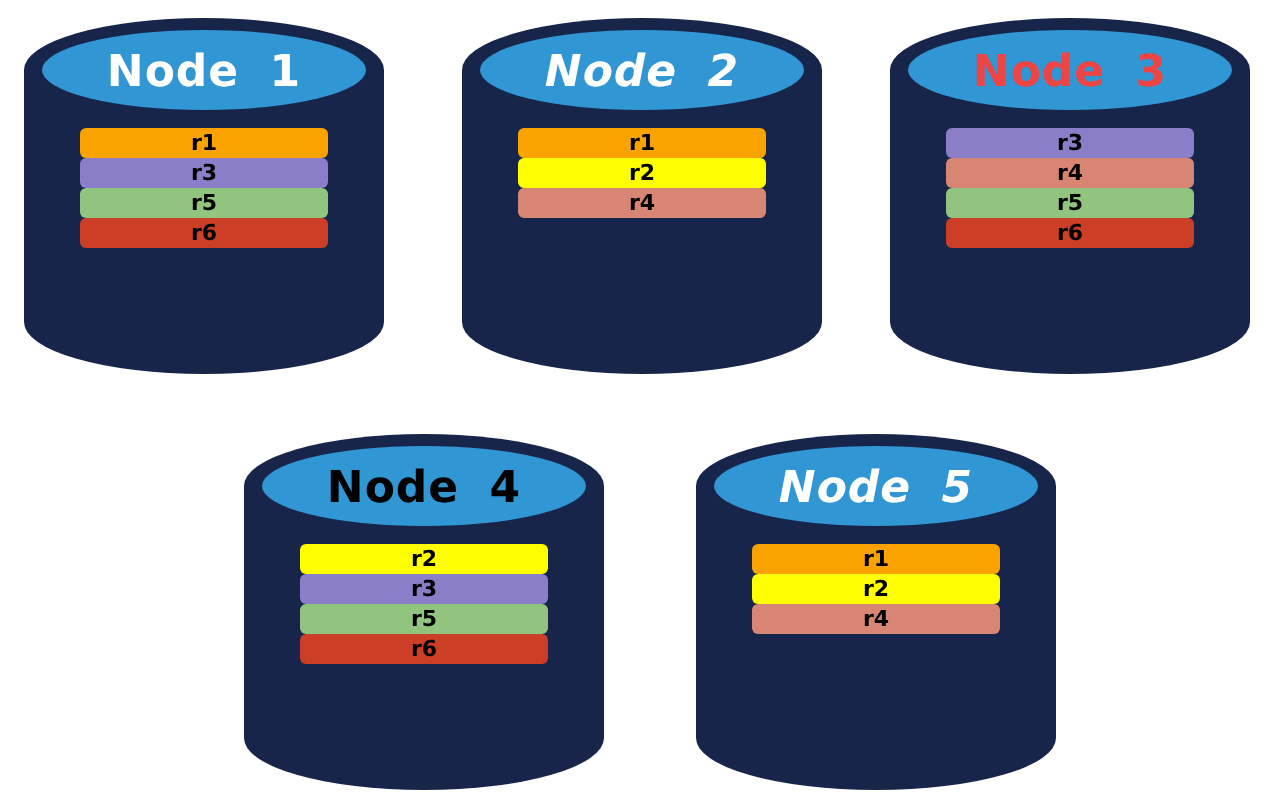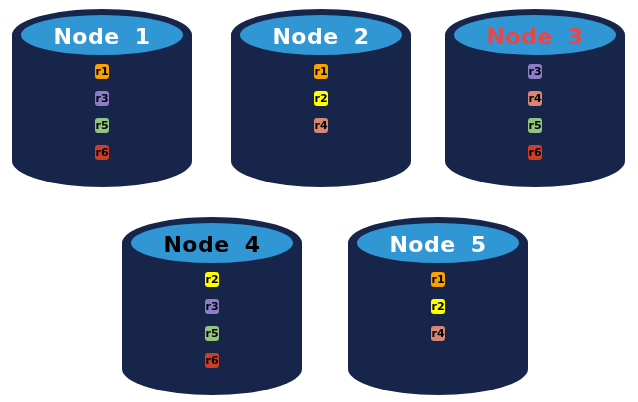--- a/index.html
+++ b/index.html
@@ -39,22 +39,21 @@
     letter-spacing: 0.5px;
     word-spacing: 7px;
   }
   .bars {
     position: absolute;
     top: 56px;
     left: 29px;
     width: 124px;
     display: flex;
     flex-direction: column;
-    gap: 12px;
-    align-items: center;
+    gap: 0;
   }
   .bar {
     height: 15px;
     border-radius: 3px;
     display: flex;
     align-items: center;
     justify-content: center;
     font-size: 11px;
     font-weight: bold;
     line-height: 1;
@@ -75,21 +74,21 @@
         <div class="bar" style="background: rgb(139, 126, 200); color: rgb(0, 0, 0);">r3</div>
         <div class="bar" style="background: rgb(144, 196, 127); color: rgb(0, 0, 0);">r5</div>
         <div class="bar" style="background: rgb(204, 62, 38); color: rgb(0, 0, 0);">r6</div>
       </div>
     </div>
     <div class="cyl" style="left: 230px; top: 8px;">
       <svg viewBox="0 0 182 182">
         <path d="M1,27 L1,153 A90,26 0 0 0 181,153 L181,27 A90,26 0 0 0 1,27 Z" fill="#18254B"></path>
         <ellipse cx="91" cy="27" rx="81" ry="20" fill="#3096D4"></ellipse>
       </svg>
-      <div class="cyl-title" style="color: rgb(255, 255, 255);">Node 2</div>
+      <div class="cyl-title" style="color: rgb(255, 255, 255); font-style: italic;">Node 2</div>
       <div class="bars">
         <div class="bar" style="background: rgb(249, 162, 0); color: rgb(0, 0, 0);">r1</div>
         <div class="bar" style="background: rgb(255, 255, 0); color: rgb(0, 0, 0);">r2</div>
         <div class="bar" style="background: rgb(217, 133, 116); color: rgb(0, 0, 0);">r4</div>
       </div>
     </div>
     <div class="cyl" style="left: 444px; top: 8px;">
       <svg viewBox="0 0 182 182">
         <path d="M1,27 L1,153 A90,26 0 0 0 181,153 L181,27 A90,26 0 0 0 1,27 Z" fill="#18254B"></path>
         <ellipse cx="91" cy="27" rx="81" ry="20" fill="#3096D4"></ellipse>
@@ -113,20 +112,20 @@
         <div class="bar" style="background: rgb(139, 126, 200); color: rgb(0, 0, 0);">r3</div>
         <div class="bar" style="background: rgb(144, 196, 127); color: rgb(0, 0, 0);">r5</div>
         <div class="bar" style="background: rgb(204, 62, 38); color: rgb(0, 0, 0);">r6</div>
       </div>
     </div>
     <div class="cyl" style="left: 347px; top: 216px;">
       <svg viewBox="0 0 182 182">
         <path d="M1,27 L1,153 A90,26 0 0 0 181,153 L181,27 A90,26 0 0 0 1,27 Z" fill="#18254B"></path>
         <ellipse cx="91" cy="27" rx="81" ry="20" fill="#3096D4"></ellipse>
       </svg>
-      <div class="cyl-title" style="color: rgb(255, 255, 255);">Node 5</div>
+      <div class="cyl-title" style="color: rgb(255, 255, 255); font-style: italic;">Node 5</div>
       <div class="bars">
         <div class="bar" style="background: rgb(249, 162, 0); color: rgb(0, 0, 0);">r1</div>
         <div class="bar" style="background: rgb(255, 255, 0); color: rgb(0, 0, 0);">r2</div>
         <div class="bar" style="background: rgb(217, 133, 116); color: rgb(0, 0, 0);">r4</div>
       </div>
     </div>
   </div>
 
 </body></html>

